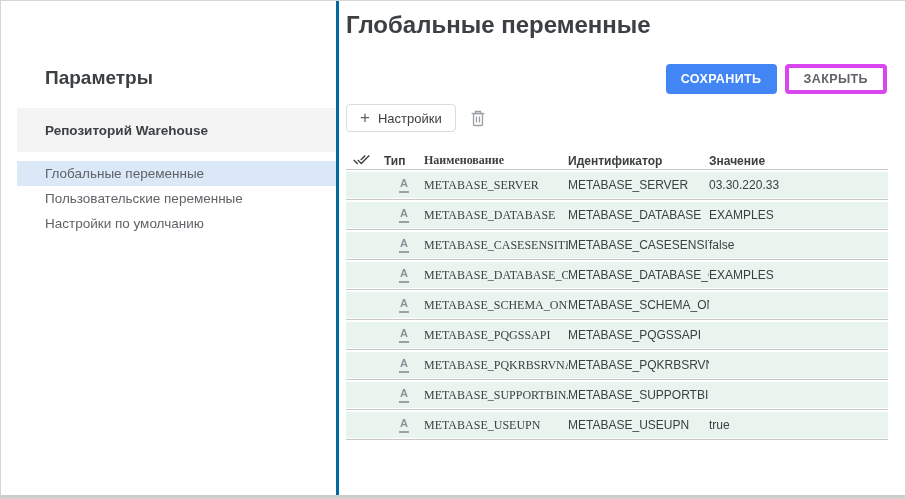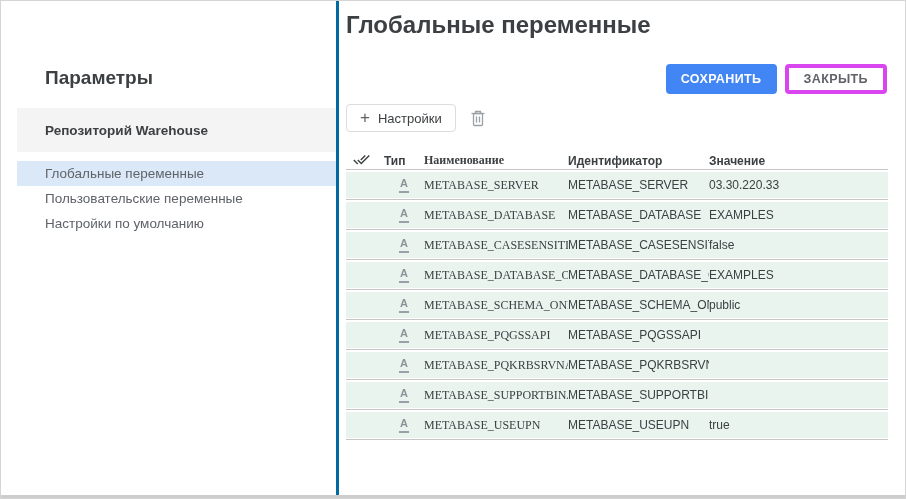--- a/index.html
+++ b/index.html
@@ -184,21 +184,20 @@
           </div>
 
           <div class="t-sep"></div>
           <div class="t-row">
             <div class="t-cell c0"></div>
             <div class="t-cell c1">
               <span class="a-icon">A</span>
             </div>
             <div class="t-cell c2">METABASE_SCHEMA_ONLY</div>
             <div class="t-cell c3">METABASE_SCHEMA_ONLY</div>
-            <div class="t-cell c4">public</div>
           </div>
 
           <div class="t-sep"></div>
           <div class="t-row">
             <div class="t-cell c0"></div>
             <div class="t-cell c1">
               <span class="a-icon">A</span>
             </div>
             <div class="t-cell c2">METABASE_PQGSSAPI</div>
             <div class="t-cell c3">METABASE_PQGSSAPI</div>

